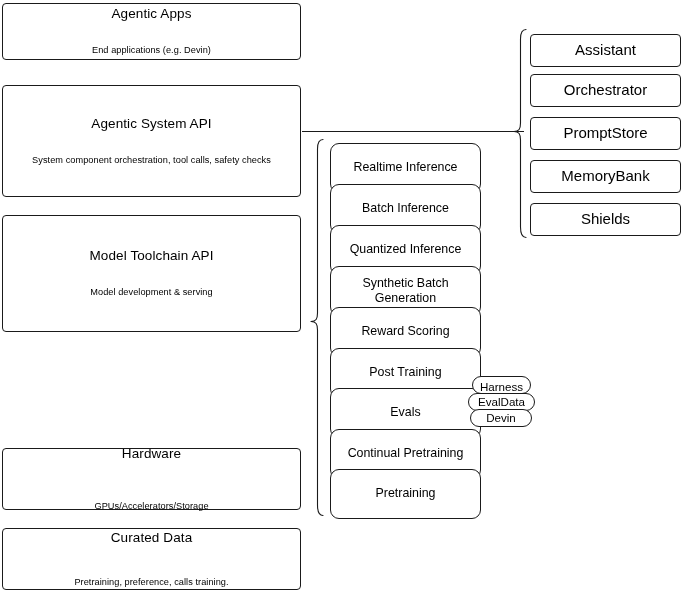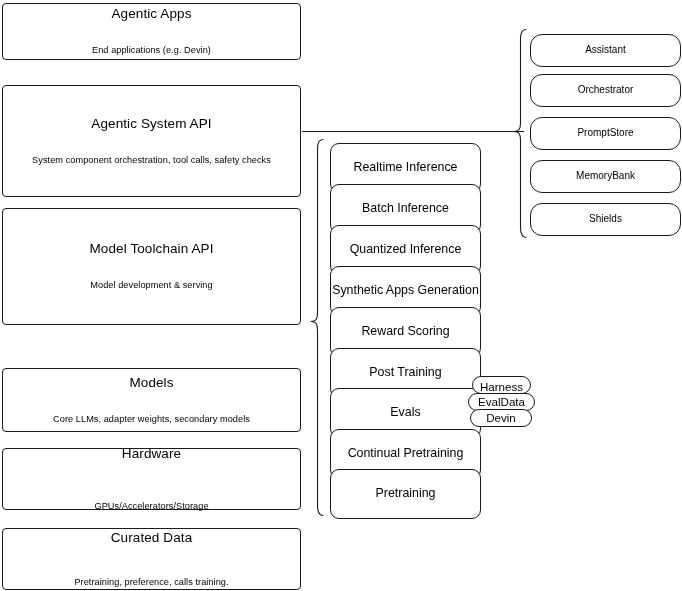--- a/index.html
+++ b/index.html
@@ -58,22 +58,22 @@
     height: 50px;
     border-radius: 9px;
     font-size: 12.4px;
   }
 
   
   .right-box {
     left: 530px;
     width: 151px;
     height: 33px;
-    border-radius: 12px;
-    font-size: 10px;
+    border-radius: 4px;
+    font-size: 15px;
   }
 
   
   .pill {
     position: absolute;
     box-sizing: border-box;
     background: #ffffff;
     border: 1.1px solid #1a1a1a;
     border-radius: 999px;
     height: 18px;
@@ -115,29 +115,25 @@
   <div class="node layer" style="top:3px; height:57px;">
     <div class="title">Agentic Apps</div>
     <div class="subtitle">End applications (e.g. Devin)</div>
   </div>
 
   <div class="node layer" style="top:85px; height:112px;">
     <div class="title">Agentic System API</div>
     <div class="subtitle">System component orchestration, tool calls, safety checks</div>
   </div>
 
-  <div class="node layer" style="top:208px; height:117px;">
+  <div class="node layer" style="top:215px; height:117px;">
     <div class="title">Model Toolchain API</div>
     <div class="subtitle">Model development &amp; serving</div>
   </div>
 
-  <div class="node layer" style="top:368px; height:64px;">
-    <div class="title">Models</div>
-    <div class="subtitle">Core LLMs, adapter weights, secondary models</div>
-  </div>
 
   <div class="node layer" style="top:448px; height:62px;gap:16px;">
     <div class="title">Hardware</div>
     <div class="subtitle">GPUs/Accelerators/Storage</div>
   </div>
 
   <div class="node layer" style="top:528px; height:62px;gap:8px;">
     <div class="title">Curated Data</div>
     <div class="subtitle">Pretraining, preference, calls training.</div>
   </div>
@@ -187,21 +183,21 @@
   <div class="node mid-box" style="top:143px;">
     <span>Realtime Inference</span>
   </div>
   <div class="node mid-box" style="top:184px;">
     <span>Batch Inference</span>
   </div>
   <div class="node mid-box" style="top:225px;">
     <span>Quantized Inference</span>
   </div>
   <div class="node mid-box" style="top:266px;">
-    <span>Synthetic Apps Generation</span>
+    <span>Synthetic Batch Generation</span>
   </div>
   <div class="node mid-box" style="top:307px;">
     <span>Reward Scoring</span>
   </div>
   <div class="node mid-box" style="top:348px;">
     <span>Post Training</span>
   </div>
   <div class="node mid-box" style="top:388px;">
     <span>Evals</span>
   </div>

